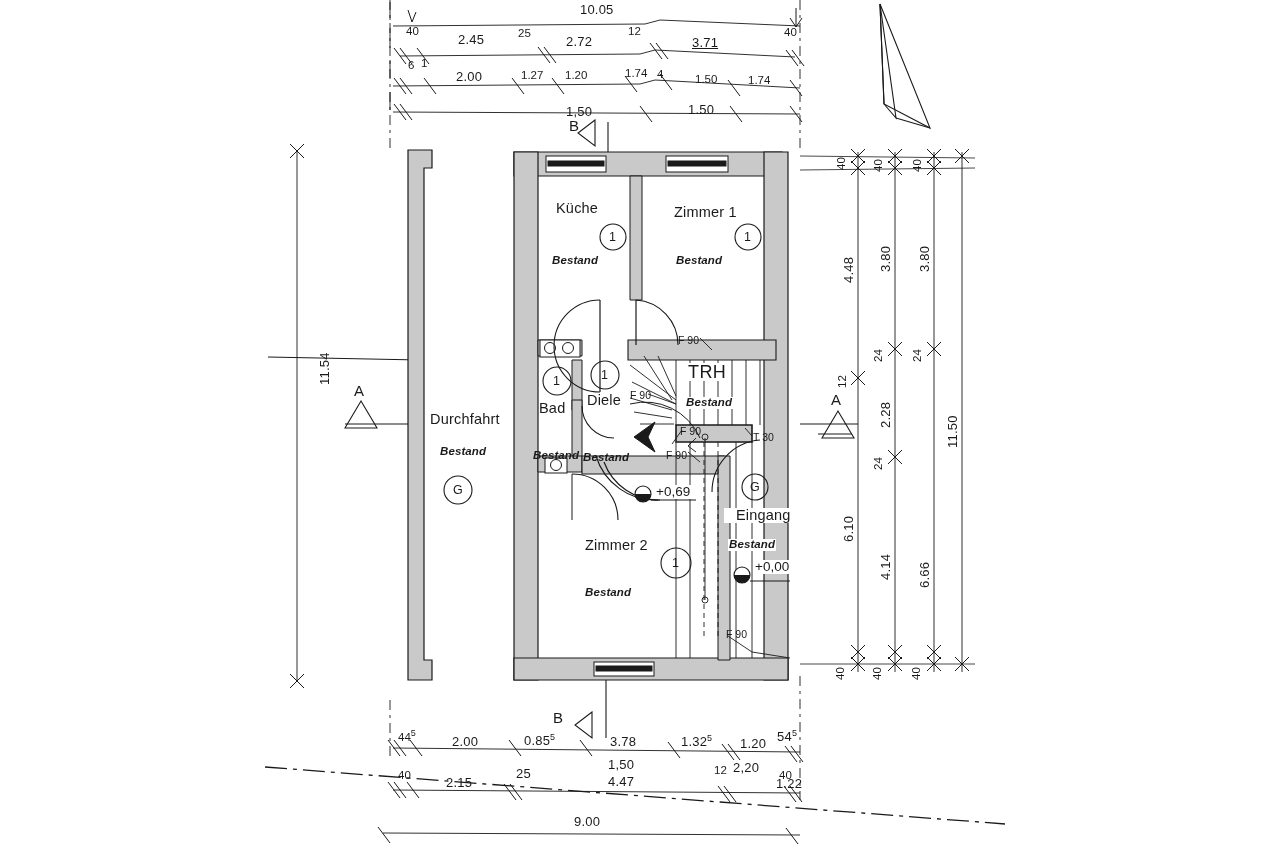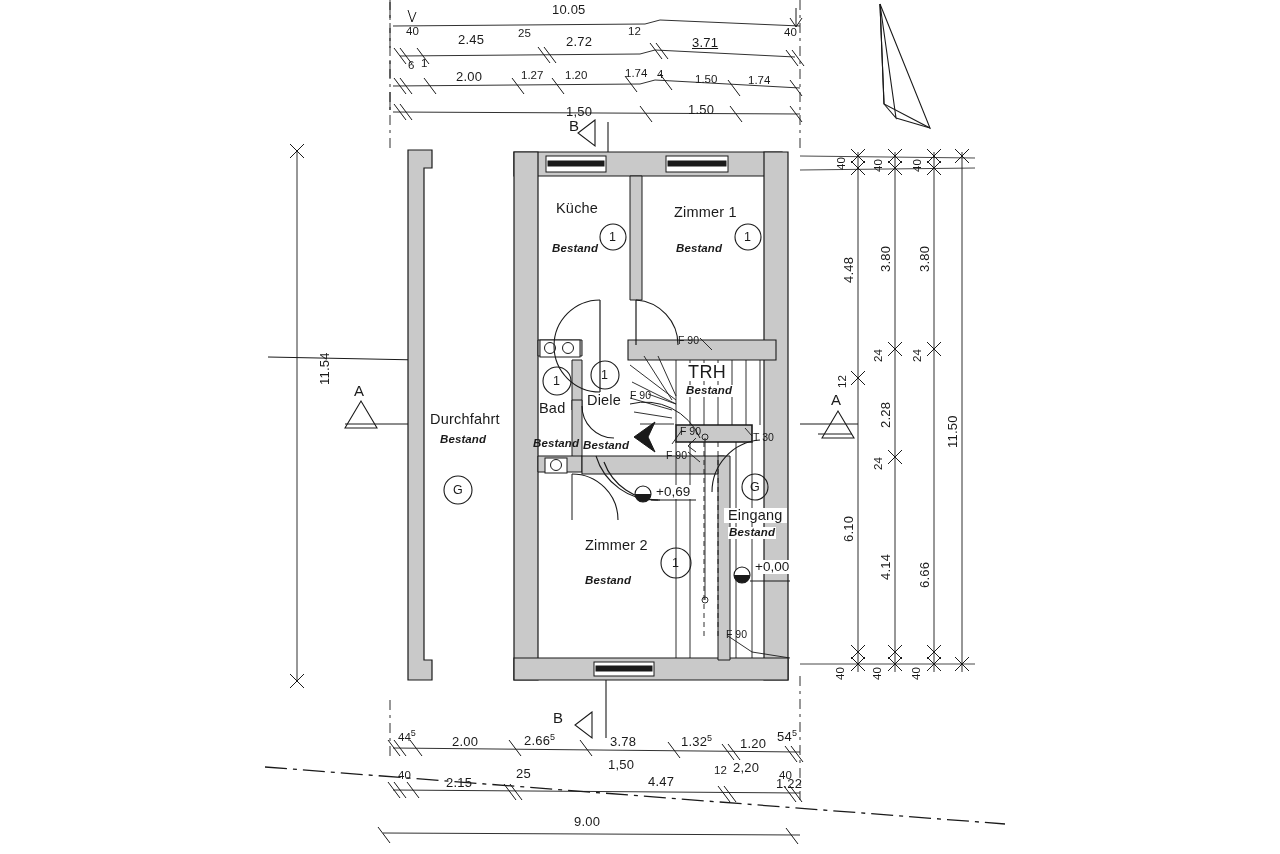--- a/index.html
+++ b/index.html
@@ -19,21 +19,21 @@
 
   
   .lbl {
     position: absolute;
     white-space: nowrap;
     color: #1a1a1a;
     font-family: "Liberation Sans", sans-serif;
     line-height: 1;
   }
   .room      { font-size: 14.5px; letter-spacing: .2px; text-align: right; }
-  .bestand   { font-size: 11.5px; font-style: italic; font-weight: 600; letter-spacing: .1px; }
+  .bestand   { font-size: 11.5px; font-style: italic; font-weight: 600; letter-spacing: .1px; margin-top: 12px; }
   .dim       { font-size: 13px; letter-spacing: .2px; }
   .dimsm     { font-size: 11.5px; }
   .dimsup    { font-size: 9px; vertical-align: super; }
   .fcode     { font-size: 10.5px; margin-top: 8px; }
   .sect      { font-size: 15px; }
   .vert      { transform-origin: 0 0; }
   .elev      { font-size: 13.5px; background:#fff; padding:0 1px; }
   .tagno     { font-size: 12.5px; }
   .trh       { font-size: 18px; letter-spacing: .4px; }
 </style>
@@ -300,21 +300,21 @@
     <path d="M728 636 L752 652 L790 658"></path>
     <path d="M745 428 L752 436"></path>
   </g>
 
   <g stroke="#1a1a1a" fill="none" stroke-width="1.1">
     <path d="M345 428 L361 401 L377 428 Z"></path>
     <path d="M822 438 L838 411 L854 438 Z"></path>
   </g>
 </svg>
 
-<div class="lbl dim" style="left:552px; top:3px;text-align:center;">10.05</div>
+<div class="lbl dim" style="left:580px; top:3px;text-align:center;">10.05</div>
 <div class="lbl dimsm" style="left:406px; top:26px;">40</div>
 <div class="lbl dim" style="left:458px; top:33px;">2.45</div>
 <div class="lbl dimsm" style="left:518px; top:28px;">25</div>
 <div class="lbl dim" style="left:566px; top:35px;">2.72</div>
 <div class="lbl dimsm" style="left:628px; top:26px;">12</div>
 <div class="lbl dim" style="left:692px; top:36px;text-decoration:underline;">3.71</div>
 <div class="lbl dimsm" style="left:784px; top:27px;">40</div>
 
 <div class="lbl dimsm" style="left:408px; top:60px;">6</div>
 <div class="lbl dimsm" style="left:421px; top:58px;">1</div>
@@ -354,21 +354,21 @@
 <div class="lbl bestand" style="left:583px; top:440px;">Bestand</div>
 <div class="lbl tagno" style="left:601px; top:369px;">1</div>
 
 <div class="lbl trh" style="left:686px; top:363px; background:#fff; padding:0 2px;">TRH</div>
 <div class="lbl bestand" style="left:684px; top:385px; background:#fff; padding:0 2px;">Bestand</div>
 
 <div class="lbl room" style="left:585px; top:538px;">Zimmer 2</div>
 <div class="lbl bestand" style="left:585px; top:575px;">Bestand</div>
 <div class="lbl tagno" style="left:672px; top:557px;">1</div>
 
-<div class="lbl room" style="left:724px; top:508px; background:#fff; padding:0 4px;">Eingang</div>
+<div class="lbl room" style="left:724px; top:508px; background:#fff; padding:0 12px;">Eingang</div>
 <div class="lbl bestand" style="left:728px; top:527px; background:#fff; padding:0 1px;">Bestand</div>
 <div class="lbl tagno" style="left:750px; top:481px;">G</div>
 
 <div class="lbl elev" style="left:655px; top:485px;">+0,69</div>
 <div class="lbl elev" style="left:754px; top:560px;">+0,00</div>
 
 <div class="lbl fcode" style="left:678px; top:327px;">F 90</div>
 <div class="lbl fcode" style="left:630px; top:382px;">F 90</div>
 <div class="lbl fcode" style="left:680px; top:418px;">F 90</div>
 <div class="lbl fcode" style="left:666px; top:442px;">F 90</div>
@@ -394,33 +394,33 @@
 <div class="lbl dimsm vert" style="left:912px; top:362px; transform:rotate(-90deg);">24</div>
 <div class="lbl dim vert" style="left:918px; top:588px; transform:rotate(-90deg);">6.66</div>
 <div class="lbl dimsm vert" style="left:911px; top:680px; transform:rotate(-90deg);">40</div>
 
 <div class="lbl dim vert" style="left:946px; top:448px; transform:rotate(-90deg);">11.50</div>
 
 <div class="lbl sect" style="left:831px; top:392px;">A</div>
 
 <div class="lbl dimsm" style="left:398px; top:729px;"><span>44</span><span class="dimsup">5</span></div>
 <div class="lbl dim" style="left:452px; top:735px;">2.00</div>
-<div class="lbl dim" style="left:524px; top:733px;"><span>2.66</span><span class="dimsup">5</span></div>
+<div class="lbl dim" style="left:524px; top:733px;"><span>0.85</span><span class="dimsup">5</span></div>
 <div class="lbl dim" style="left:610px; top:735px;">3.78</div>
 <div class="lbl dim" style="left:681px; top:734px;"><span>1.32</span><span class="dimsup">5</span></div>
 <div class="lbl dim" style="left:740px; top:737px;">1.20</div>
 <div class="lbl dim" style="left:777px; top:729px;"><span>54</span><span class="dimsup">5</span></div>
 
 <div class="lbl dimsm" style="left:398px; top:770px;">40</div>
 <div class="lbl dim" style="left:516px; top:767px;">25</div>
 <div class="lbl dim" style="left:608px; top:758px;">1,50</div>
 <div class="lbl dimsm" style="left:714px; top:765px;">12</div>
 <div class="lbl dim" style="left:733px; top:761px;">2,20</div>
 <div class="lbl dimsm" style="left:779px; top:770px;">40</div>
 
 <div class="lbl dim" style="left:446px; top:776px;">2.15</div>
-<div class="lbl dim" style="left:608px; top:775px;margin-left:40px;">4.47</div>
+<div class="lbl dim" style="left:608px; top:775px;">4.47</div>
 <div class="lbl dim" style="left:776px; top:777px;">1.22</div>
 
 <div class="lbl dim" style="left:574px; top:815px;">9.00</div>
 <div class="lbl sect" style="left:553px; top:710px;">B</div>
 
 </div>
 
 </body></html>

